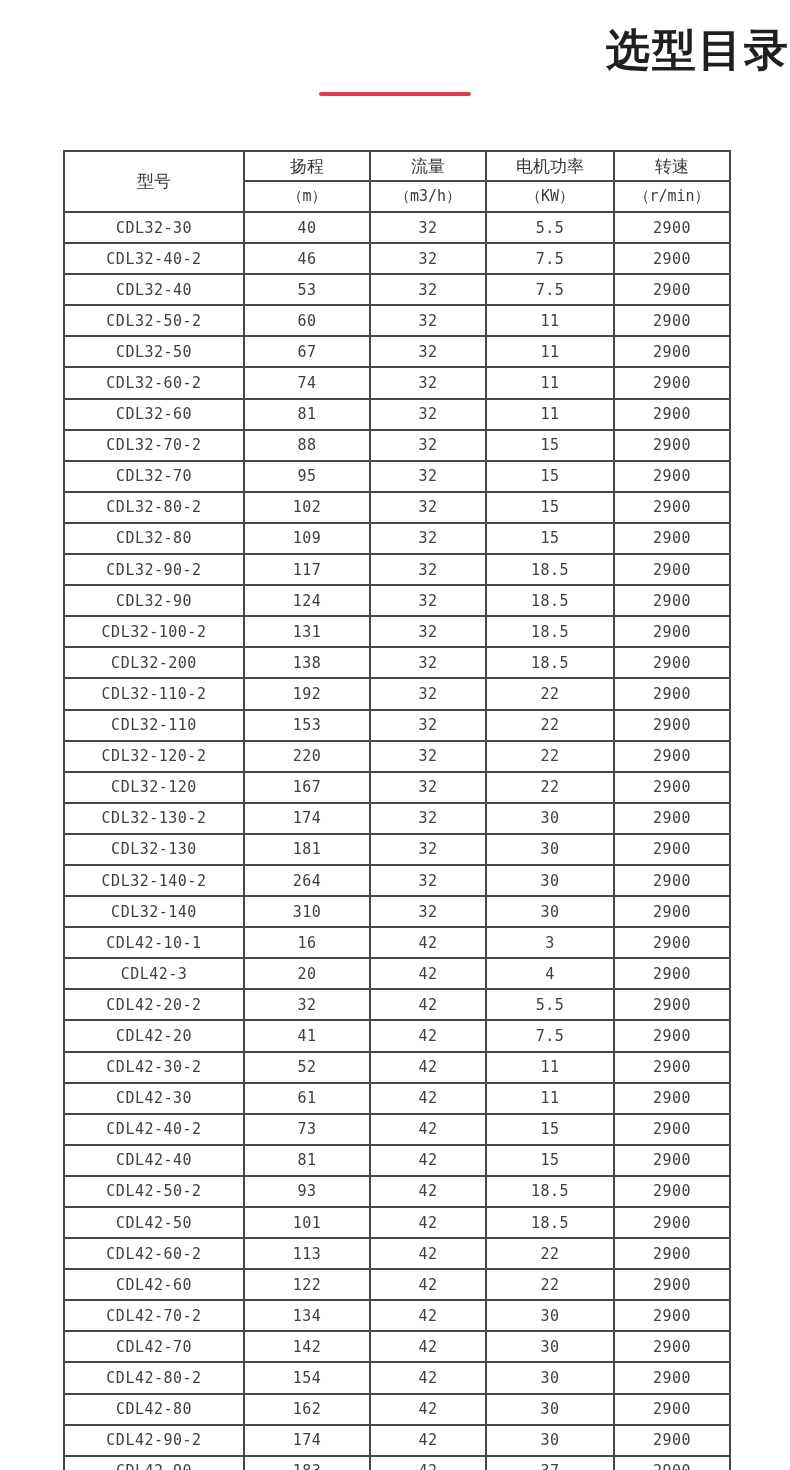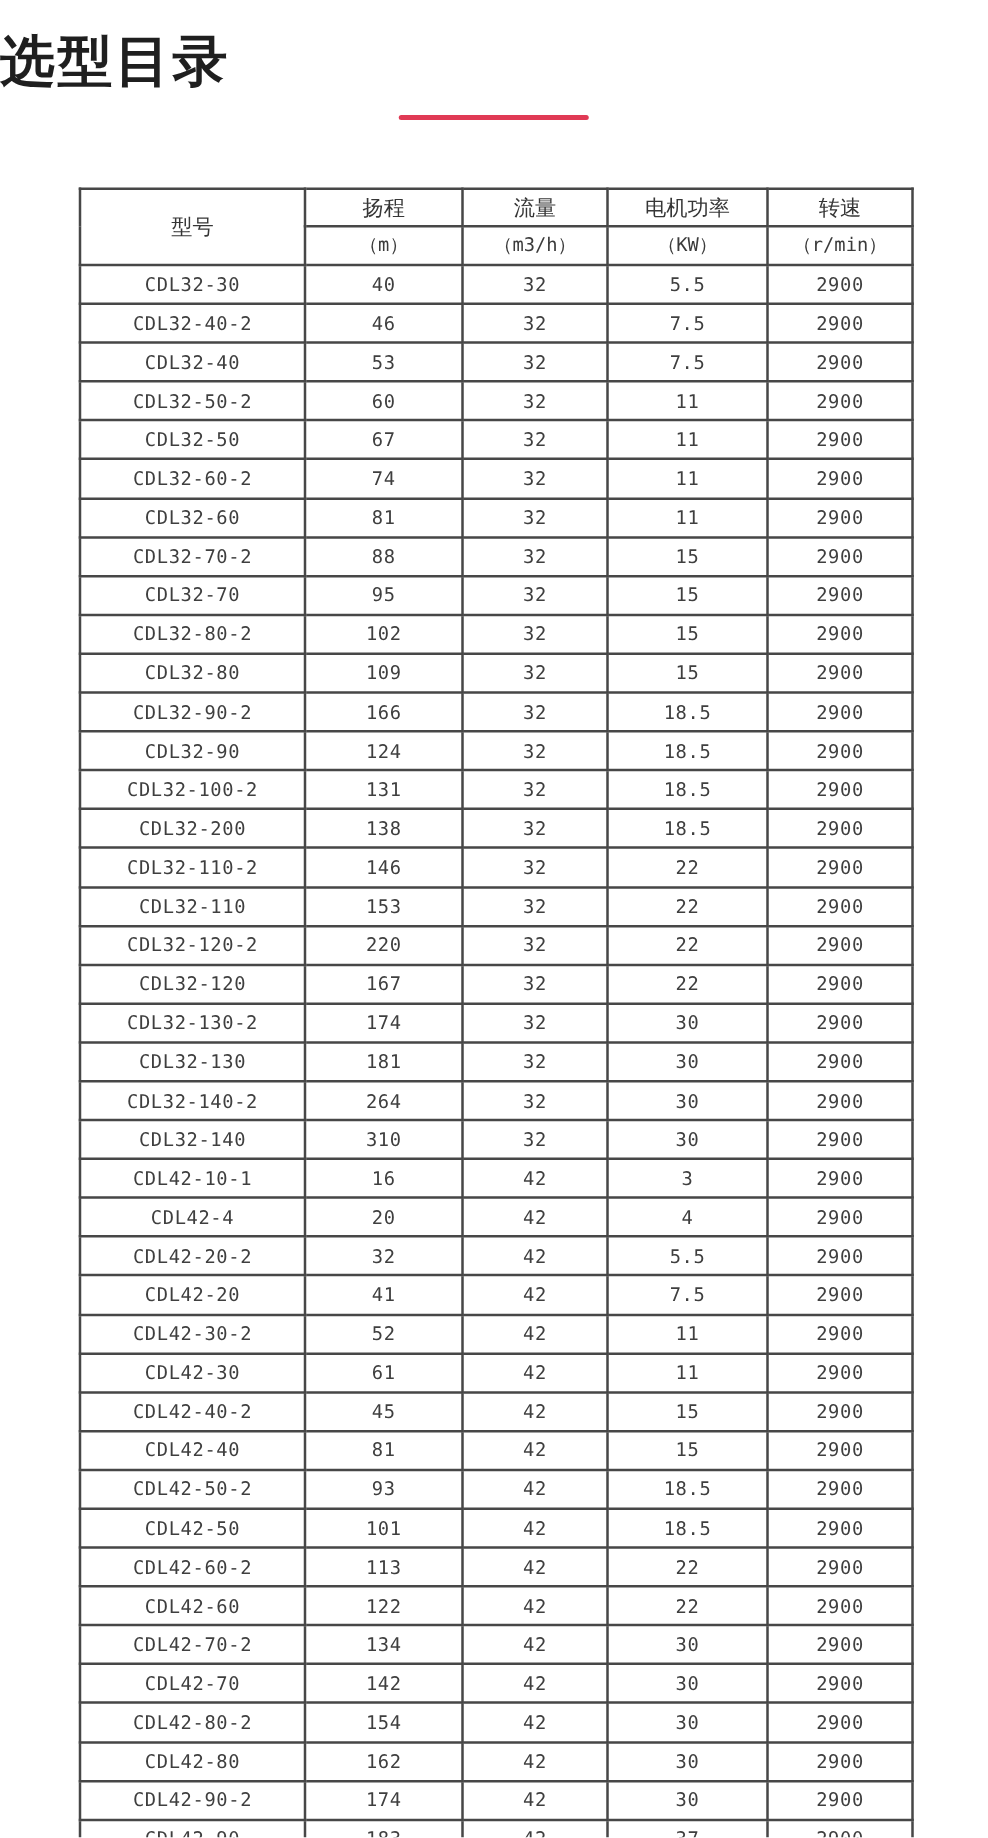--- a/index.html
+++ b/index.html
@@ -13,21 +13,21 @@
     height: 1470px;
     background: #ffffff;
     overflow: hidden;
     font-family: "Liberation Sans", sans-serif;
   }
   .page-title {
     position: absolute;
     top: 24px;
     left: 0;
     width: 100%;
-    text-align: left;
+    text-align: right;
     font-size: 44px;
     line-height: 52px;
     font-weight: 700;
     color: #1f1f1f;
     letter-spacing: 2px;
     margin: 0;
   }
   .title-underline {
     position: absolute;
     top: 92px;
@@ -182,21 +182,21 @@
         </tr>
         <tr>
           <td>CDL32-80</td>
           <td>109</td>
           <td>32</td>
           <td>15</td>
           <td>2900</td>
         </tr>
         <tr>
           <td>CDL32-90-2</td>
-          <td>166</td>
+          <td>117</td>
           <td>32</td>
           <td>18.5</td>
           <td>2900</td>
         </tr>
         <tr>
           <td>CDL32-90</td>
           <td>124</td>
           <td>32</td>
           <td>18.5</td>
           <td>2900</td>
@@ -210,21 +210,21 @@
         </tr>
         <tr>
           <td>CDL32-200</td>
           <td>138</td>
           <td>32</td>
           <td>18.5</td>
           <td>2900</td>
         </tr>
         <tr>
           <td>CDL32-110-2</td>
-          <td>146</td>
+          <td>192</td>
           <td>32</td>
           <td>22</td>
           <td>2900</td>
         </tr>
         <tr>
           <td>CDL32-110</td>
           <td>153</td>
           <td>32</td>
           <td>22</td>
           <td>2900</td>
@@ -272,21 +272,21 @@
           <td>2900</td>
         </tr>
         <tr>
           <td>CDL42-10-1</td>
           <td>16</td>
           <td>42</td>
           <td>3</td>
           <td>2900</td>
         </tr>
         <tr>
-          <td>CDL42-4</td>
+          <td>CDL42-3</td>
           <td>20</td>
           <td>42</td>
           <td>4</td>
           <td>2900</td>
         </tr>
         <tr>
           <td>CDL42-20-2</td>
           <td>32</td>
           <td>42</td>
           <td>5.5</td>
@@ -308,21 +308,21 @@
         </tr>
         <tr>
           <td>CDL42-30</td>
           <td>61</td>
           <td>42</td>
           <td>11</td>
           <td>2900</td>
         </tr>
         <tr>
           <td>CDL42-40-2</td>
-          <td>45</td>
+          <td>73</td>
           <td>42</td>
           <td>15</td>
           <td>2900</td>
         </tr>
         <tr>
           <td>CDL42-40</td>
           <td>81</td>
           <td>42</td>
           <td>15</td>
           <td>2900</td>

